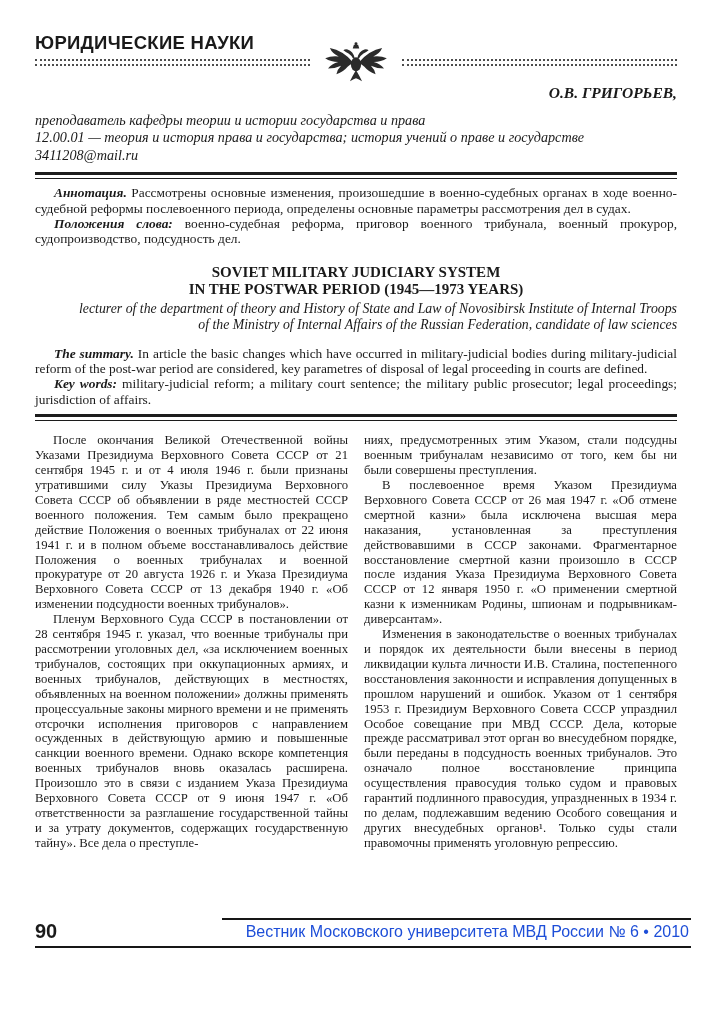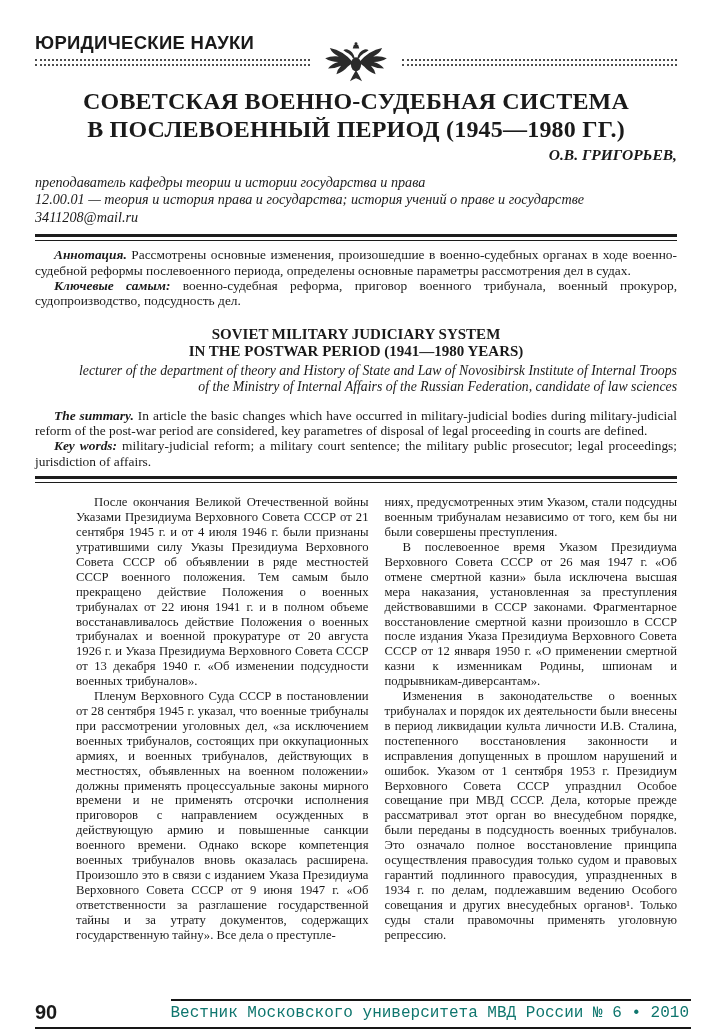--- a/index.html
+++ b/index.html
@@ -39,34 +39,34 @@
   .abstract{margin-top:6px;font-size:13.4px;line-height:15.4px;text-align:justify;}
   .abstract p{margin:0;text-indent:19px;}
   .lead{font-weight:bold;font-style:italic;}
   
   .title-en{text-align:center;font-weight:bold;font-size:15px;line-height:17px;margin-top:17px;}
   .author-en{text-align:right;font-weight:bold;font-style:italic;font-size:14px;margin-top:7px;}
   .affil-en{text-align:right;font-style:italic;font-size:13.8px;line-height:16.4px;margin-top:3px;}
   .summary{margin-top:12px;font-size:13.4px;line-height:15.4px;text-align:justify;}
   .summary p{margin:0;text-indent:19px;}
   
-  .columns{display:flex;gap:16px;margin-top:12px;margin-left:41px;}
+  .columns{display:flex;gap:16px;margin-top:12px;}
   .col{flex:1;min-width:0;text-align:justify;font-size:12.7px;line-height:14.9px;}
   .col p{margin:0;text-indent:18px;}
   .col p.no-indent{text-indent:0;}
   
-  .footer{position:absolute;left:35px;top:999px;width:656px;}
+  .footer{position:absolute;left:35px;top:918px;width:656px;}
   .footer-row{display:flex;align-items:stretch;border-bottom:2px solid #161616;}
   .page-num{
     width:187px;font-family:"Liberation Sans", sans-serif;
     font-weight:bold;font-size:20px;display:flex;align-items:center;padding-bottom:2px;
   }
   .journal{
     flex:1;border-top:2px solid #161616;
-    font-family:Liberation Mono, monospace;font-size:16px;color:#0f766e;
+    font-family:Liberation Sans, sans-serif;font-size:16px;color:#1d4ed8;
     text-align:right;padding:3px 2px 5px 0;white-space:nowrap;
   }
 </style>
 </head>
 <body>
 
 <div class="page">
 
   <h1 class="kicker">ЮРИДИЧЕСКИЕ НАУКИ</h1>
 
@@ -89,41 +89,37 @@
 
           <ellipse cx="70" cy="50" rx="11" ry="15"></ellipse>
 
           <path d="M70,62 Q63,74 57,86 Q66,81 70,80 Q74,81 83,86 Q77,74 70,62 Z"></path>
         </g>
       </svg>
     </div>
     <div class="chain"></div>
   </div>
 
-  <div class="title">
-    <div>СОВЕТСКАЯ ВОЕННО-СУДЕБНАЯ СИСТЕМА</div>
-    <div>В ПОСЛЕВОЕННЫЙ ПЕРИОД (1945—1980 ГГ.)</div>
-  </div>
   <div class="author-ru">О.В. ГРИГОРЬЕВ,</div>
   <div class="affil">
     <div>преподаватель кафедры теории и истории государства и права</div>
     <div>12.00.01 — теория и история права и государства; история учений о праве и государстве</div>
     <div>3411208@mail.ru</div>
   </div>
 
   <div class="dbl first"></div>
 
   <div class="abstract">
     <p><span class="lead">Аннотация.</span> <span>Рассмотрены основные изменения, произошедшие в военно-судебных органах в ходе военно-судебной реформы послевоенного периода, определены основные параметры рассмотрения дел в судах.</span></p>
-    <p><span class="lead">Ключевые самым:</span> <span>военно-судебная реформа, приговор военного трибунала, военный прокурор, судопроизводство, подсудность дел.</span></p>
+    <p><span class="lead">Положения слова:</span> <span>военно-судебная реформа, приговор военного трибунала, военный прокурор, судопроизводство, подсудность дел.</span></p>
   </div>
 
   <div class="title-en">
     <div>SOVIET MILITARY JUDICIARY SYSTEM</div>
-    <div>IN THE POSTWAR PERIOD (1941—1980 YEARS)</div>
+    <div>IN THE POSTWAR PERIOD (1945—1973 YEARS)</div>
   </div>
   <div class="affil-en">
     <div>lecturer of the department of theory and History of State and Law of Novosibirsk Institute of Internal Troops</div>
     <div>of the Ministry of Internal Affairs of the Russian Federation, candidate of law sciences</div>
   </div>
 
   <div class="summary">
     <p><span class="lead">The summary.</span> <span>In article the basic changes which have occurred in military-judicial bodies during military-judicial reform of the post-war period are considered, key parametres of disposal of legal proceeding in courts are defined.</span></p>
     <p><span class="lead">Key words:</span> <span>military-judicial reform; a military court sentence; the military public prosecutor; legal proceedings; jurisdiction of affairs.</span></p>
   </div>

